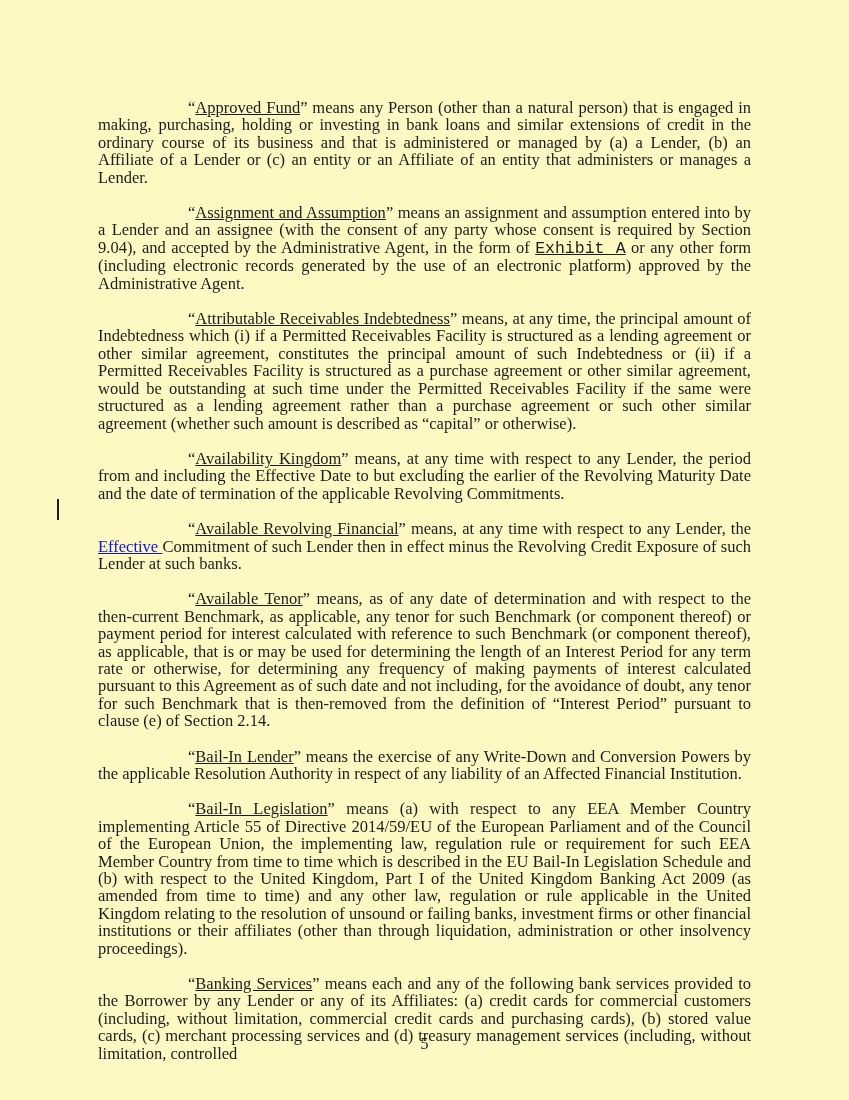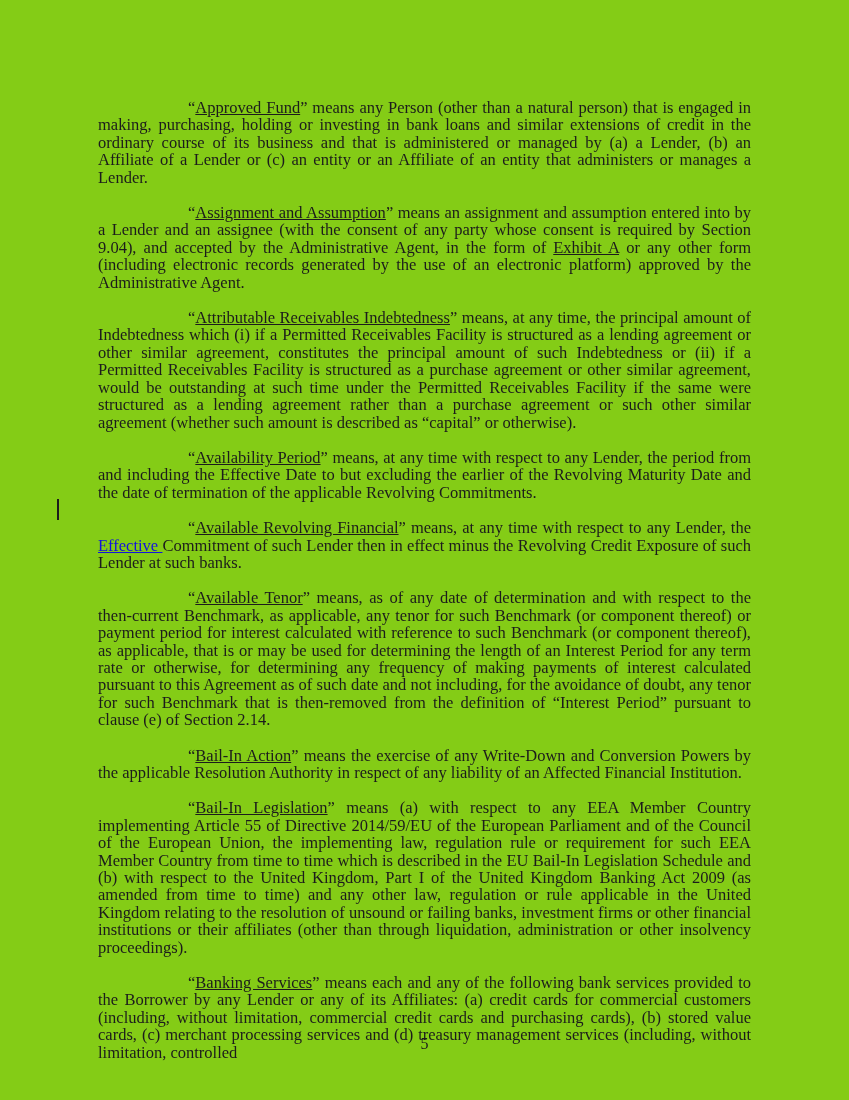--- a/index.html
+++ b/index.html
@@ -4,21 +4,21 @@
 <style>
   html, body {
     margin: 0;
     padding: 0;
     background: #ffffff;
   }
   .page {
     position: relative;
     width: 849px;
     height: 1100px;
-    background: #84cc16;
+    background: #fef9c3;
     font-family: "Liberation Serif", serif;
     color: #1c1c1c;
     overflow: hidden;
   }
   .content {
     position: absolute;
     left: 98px;
     top: 99px;
     width: 653px;
   }
@@ -30,20 +30,21 @@
     text-indent: 90px;
   }
   .seg-text {
     text-decoration: none;
   }
   .seg-term {
     text-decoration: underline;
   }
   .seg-underline {
     text-decoration: underline;
+    font-family: Liberation Mono, monospace;
   }
   .seg-insertion {
     color: #1414dd;
     text-decoration: underline;
   }
   .change-bar {
     position: absolute;
     left: 57px;
     top: 499px;
     width: 2px;
@@ -62,21 +63,21 @@
 </style>
 </head>
 <body>
 
 <div class="page">
   <div class="change-bar"></div>
   <div class="content">
       <p class="para"><span class="seg-text">“</span><span class="seg-term">Approved Fund</span><span class="seg-text">” means any Person (other than a natural person) that is engaged in making, purchasing, holding or investing in bank loans and similar extensions of credit in the ordinary course of its business and that is administered or managed by (a) a Lender, (b) an Affiliate of a Lender or (c) an entity or an Affiliate of an entity that administers or manages a Lender.</span></p>
       <p class="para"><span class="seg-text">“</span><span class="seg-term">Assignment and Assumption</span><span class="seg-text">” means an assignment and assumption entered into by a Lender and an assignee (with the consent of any party whose consent is required by Section 9.04), and accepted by the Administrative Agent, in the form of </span><span class="seg-underline">Exhibit A</span><span class="seg-text"> or any other form (including electronic records generated by the use of an electronic platform) approved by the Administrative Agent.</span></p>
       <p class="para"><span class="seg-text">“</span><span class="seg-term">Attributable Receivables Indebtedness</span><span class="seg-text">” means, at any time, the principal amount of Indebtedness which (i) if a Permitted Receivables Facility is structured as a lending agreement or other similar agreement, constitutes the principal amount of such Indebtedness or (ii) if a Permitted Receivables Facility is structured as a purchase agreement or other similar agreement, would be outstanding at such time under the Permitted Receivables Facility if the same were structured as a lending agreement rather than a purchase agreement or such other similar agreement (whether such amount is described as “capital” or otherwise).</span></p>
-      <p class="para"><span class="seg-text">“</span><span class="seg-term">Availability Period</span><span class="seg-text">” means, at any time with respect to any Lender, the period from and including the Effective Date to but excluding the earlier of the Revolving Maturity Date and the date of termination of the applicable Revolving Commitments.</span></p>
+      <p class="para"><span class="seg-text">“</span><span class="seg-term">Availability Kingdom</span><span class="seg-text">” means, at any time with respect to any Lender, the period from and including the Effective Date to but excluding the earlier of the Revolving Maturity Date and the date of termination of the applicable Revolving Commitments.</span></p>
       <p class="para"><span class="seg-text">“</span><span class="seg-term">Available Revolving Financial</span><span class="seg-text">” means, at any time with respect to any Lender, the </span><span class="seg-insertion">Effective </span><span class="seg-text">Commitment of such Lender then in effect minus the Revolving Credit Exposure of such Lender at such banks.</span></p>
       <p class="para"><span class="seg-text">“</span><span class="seg-term">Available Tenor</span><span class="seg-text">” means, as of any date of determination and with respect to the then-current Benchmark, as applicable, any tenor for such Benchmark (or component thereof) or payment period for interest calculated with reference to such Benchmark (or component thereof), as applicable, that is or may be used for determining the length of an Interest Period for any term rate or otherwise, for determining any frequency of making payments of interest calculated pursuant to this Agreement as of such date and not including, for the avoidance of doubt, any tenor for such Benchmark that is then-removed from the definition of “Interest Period” pursuant to clause (e) of Section 2.14.</span></p>
-      <p class="para"><span class="seg-text">“</span><span class="seg-term">Bail-In Action</span><span class="seg-text">” means the exercise of any Write-Down and Conversion Powers by the applicable Resolution Authority in respect of any liability of an Affected Financial Institution.</span></p>
+      <p class="para"><span class="seg-text">“</span><span class="seg-term">Bail-In Lender</span><span class="seg-text">” means the exercise of any Write-Down and Conversion Powers by the applicable Resolution Authority in respect of any liability of an Affected Financial Institution.</span></p>
       <p class="para"><span class="seg-text">“</span><span class="seg-term">Bail-In Legislation</span><span class="seg-text">” means (a) with respect to any EEA Member Country implementing Article 55 of Directive 2014/59/EU of the European Parliament and of the Council of the European Union, the implementing law, regulation rule or requirement for such EEA Member Country from time to time which is described in the EU Bail-In Legislation Schedule and (b) with respect to the United Kingdom,  Part I of the United Kingdom Banking Act 2009 (as amended from time to time) and any other law, regulation or rule applicable in the United Kingdom relating to the resolution of unsound or failing banks, investment firms or other financial institutions or their affiliates (other than through liquidation, administration or other insolvency proceedings).</span></p>
       <p class="para"><span class="seg-text">“</span><span class="seg-term">Banking Services</span><span class="seg-text">” means each and any of the following bank services provided to the Borrower by any Lender or any of its Affiliates: (a) credit cards for commercial customers (including, without limitation, commercial credit cards and purchasing cards), (b) stored value cards, (c) merchant processing services and (d) treasury management services (including, without limitation, controlled</span></p>
     </div>
   <div class="page-number">5</div>
 </div>
 
 </body></html>

